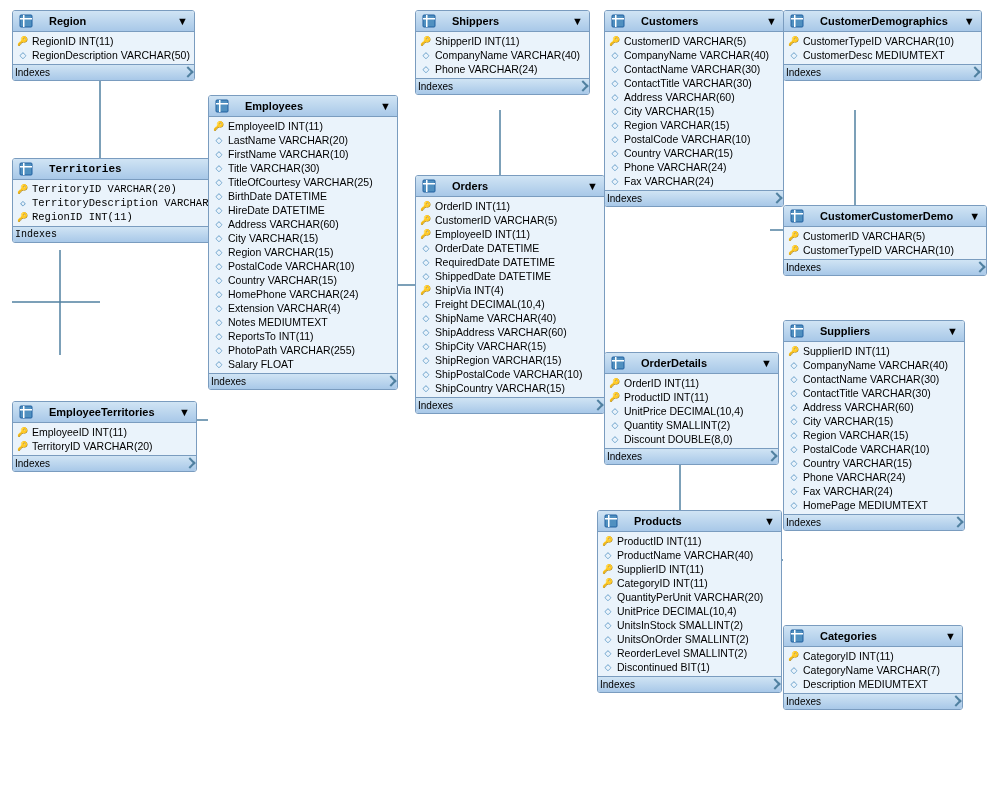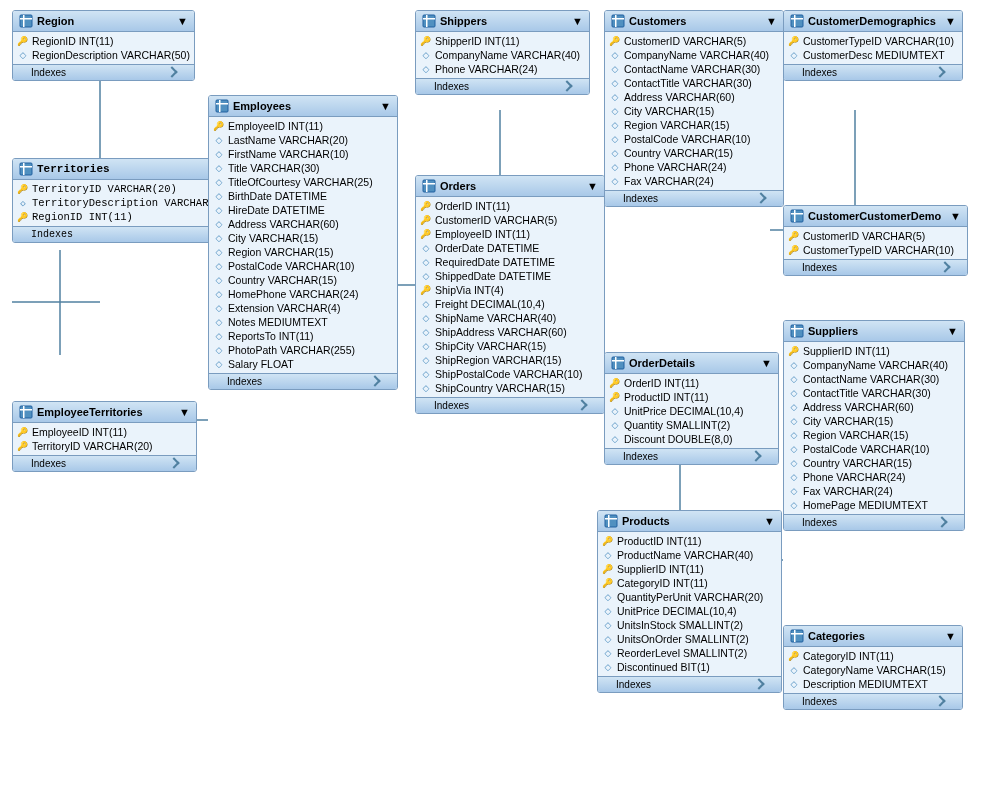--- a/index.html
+++ b/index.html
@@ -24,30 +24,30 @@
       border: 1px solid #7a9cbf;
       border-radius: 3px;
       min-width: 170px;
     }
     .db-table-header {
       background: linear-gradient(to bottom, #d0e4f4, #a8c8e8);
       border-bottom: 1px solid #7a9cbf;
       padding: 3px 6px;
       display: flex;
       align-items: center;
-      gap: 4px;
+      gap: 16px;
       font-weight: bold;
       font-size: 11px;
       color: #000;
       border-radius: 2px 2px 0 0;
     }
     .db-table-footer {
       background: linear-gradient(to bottom, #d0e4f4, #a8c8e8);
       border-top: 1px solid #7a9cbf;
-      padding: 2px 18px;
+      padding: 2px 2px;
       display: flex;
       align-items: flex-start;
       justify-content: space-between;
       font-size: 10px;
       color: #000;
       border-radius: 0 0 2px 2px;
     }
     .db-table-body {
       background: #eaf3fb;
       padding: 2px 0;
@@ -691,21 +691,21 @@
       <span>Categories</span>
       <span style="margin-left:auto;">▼</span>
     </div>
     <div class="db-table-body">
       <div class="db-field">
           <span class="field-icon key-icon">🔑</span>
           <span>CategoryID INT(11)</span>
         </div>
       <div class="db-field">
           <span class="field-icon nullable-icon">◇</span>
-          <span>CategoryName VARCHAR(15)</span>
+          <span>CategoryName VARCHAR(7)</span>
         </div>
       <div class="db-field">
           <span class="field-icon nullable-icon">◇</span>
           <span>Description MEDIUMTEXT</span>
         </div>
     </div>
     <div class="db-table-footer">
       <span>Indexes</span>
       <span><span class="chevron-right"></span></span>
     </div>

